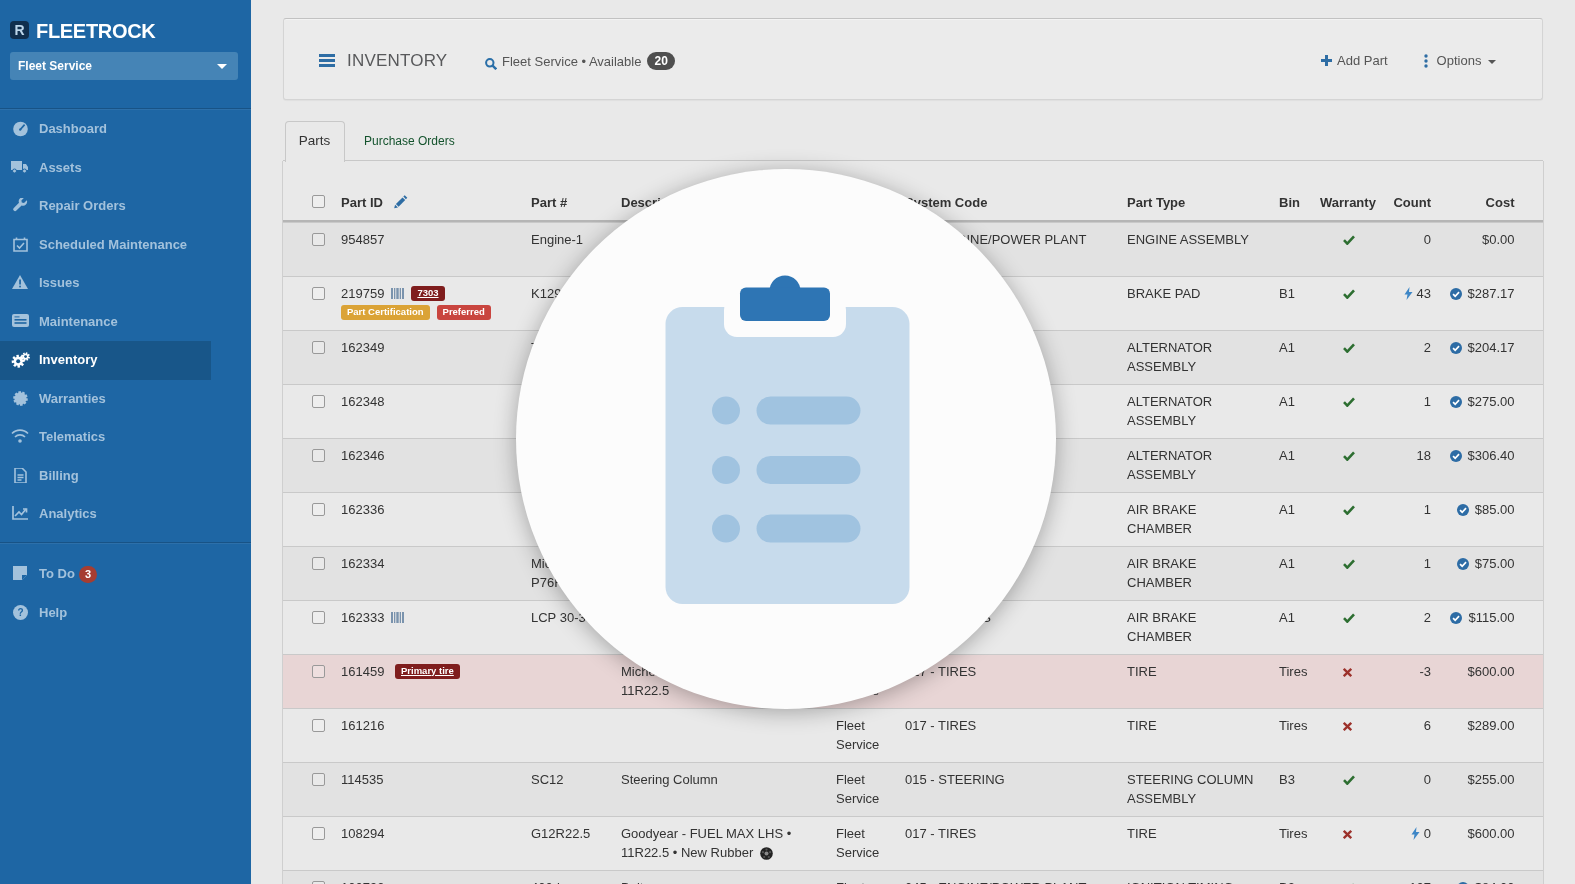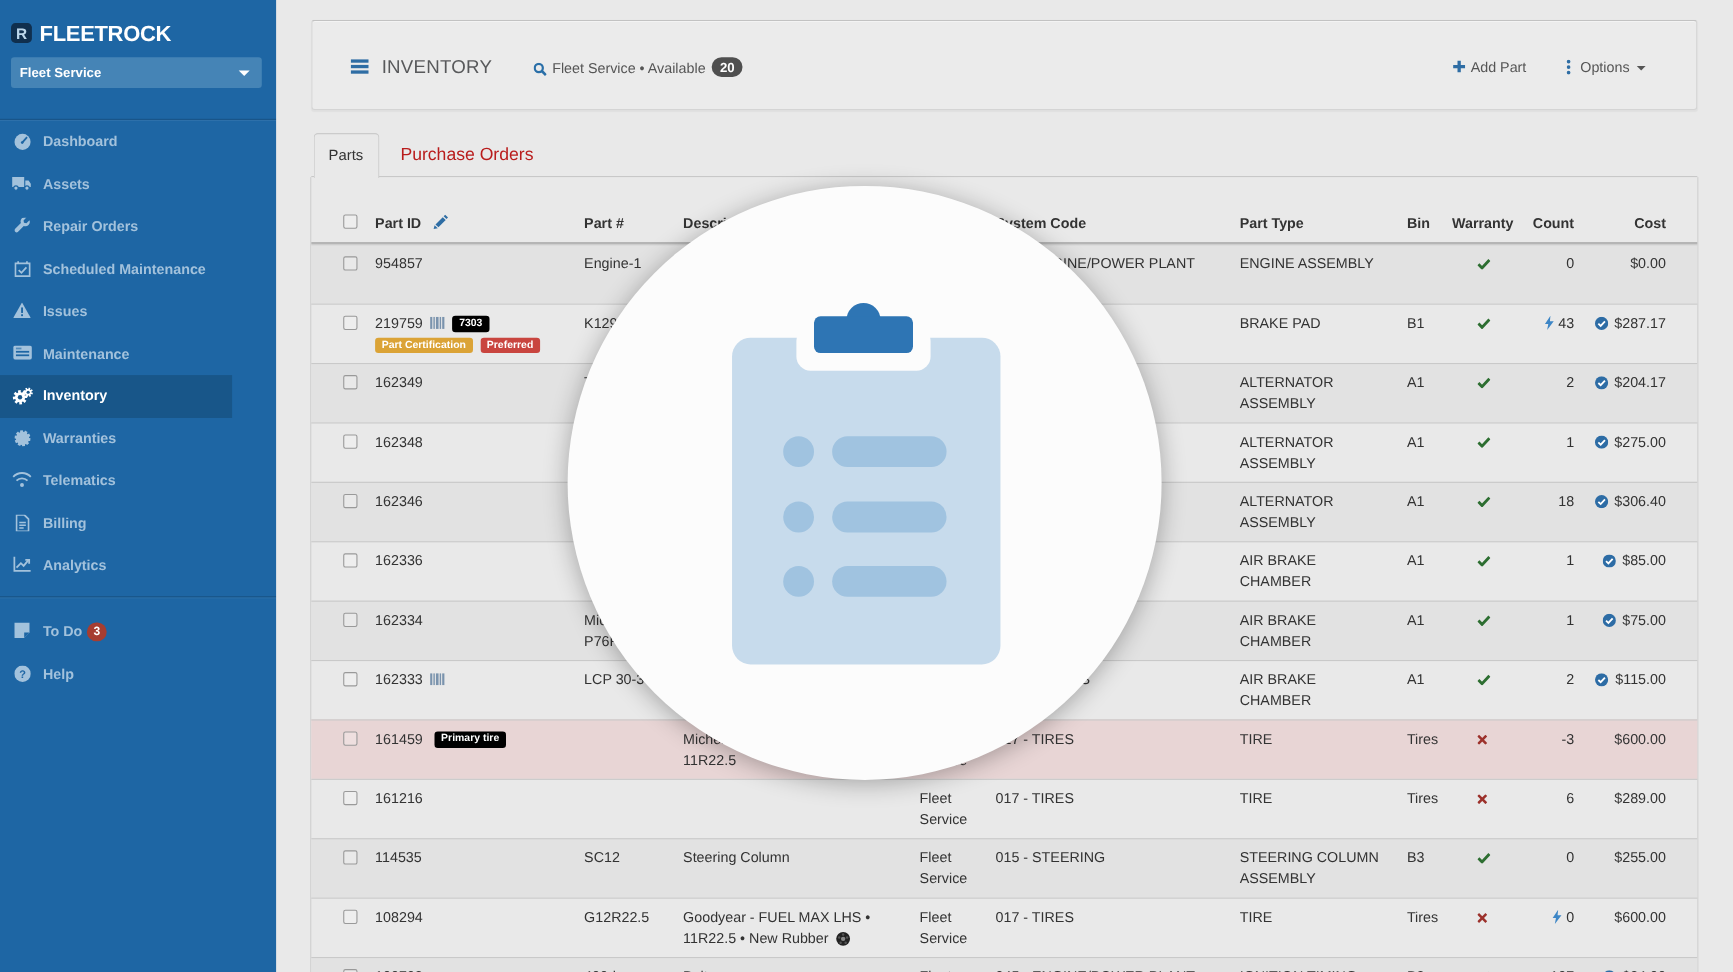--- a/index.html
+++ b/index.html
@@ -29,30 +29,30 @@
 .h-title { position:absolute; left:63px; top:31.5px; font-size:17px; color:#58595b; letter-spacing:0.2px; }
 .h-sub { position:absolute; left:218px; top:34px; font-size:13px; color:#555; }
 .badge20 { display:inline-block; background:#4f4f4f; color:#fff; font-size:12px; font-weight:bold;
   border-radius:10px; padding:2px 7px; margin-left:6px; position:relative; top:-1px;}
 .h-add { position:absolute; left:1037px; top:34px; font-size:13px; color:#555; }
 .h-opt { position:absolute; left:1140px; top:34px; font-size:13px; color:#555; }
 .tabs { position:absolute; left:32px; top:121px; width:1260px; height:40px; border-bottom:1px solid #c8c8c8; }
 .tab-act { position:absolute; left:1.5px; top:0; height:41px; width:60px; background:#e9e9e9;
   border:1px solid #c8c8c8; border-bottom:none; border-radius:4px 4px 0 0;
   font-size:13.5px; color:#333; text-align:center; line-height:38px; }
-.tab-lnk { position:absolute; left:66px; top:0; height:40px; font-size:16px; color:#b91c1c; line-height:40px; padding:0 15px;}
+.tab-lnk { position:absolute; left:66px; top:0; height:40px; font-size:12px; color:#14532d; line-height:40px; padding:0 15px;}
 #tbl { position:absolute; left:32px; top:161px; width:1260px; height:723px;
   border-left:1px solid #cfcfcf; border-right:1px solid #cfcfcf; box-sizing:content-box; margin-left:-1px; }
 .trow { position:absolute; left:0; width:1260px; font-size:13px; color:#333; }
 .cell { position:absolute; line-height:19px; white-space:nowrap; }
 .cb { position:absolute; left:29px; width:13px; height:13px; border:1px solid #999;
   border-radius:2px; background:rgba(255,255,255,0.25); }
 .bdg { display:inline-block; color:#fff; font-weight:bold; font-size:9.5px; line-height:10.5px; border-radius:3px;
   padding:2px 6px; position:relative; top:-2px; }
-.bdg.g { background:#000000; }
+.bdg.g { background:#7f1d1d;text-decoration:underline; }
 .bdg.o { background:#dba336; }
 .bdg.r { background:#c9453f; }
 #circle { position:absolute; left:515.5px; top:169px; width:540px; height:540px; border-radius:50%;
   background:#fcfcfc; box-shadow:0 3px 22px rgba(0,0,0,0.3); }
 </style></head><body>
 
 <div id="sidebar">
 <div class="logo-ic">R</div>
     <div class="logo-tx">FLEETROCK</div>
 <div class="sel">Fleet Service<span class="car"></span></div>

